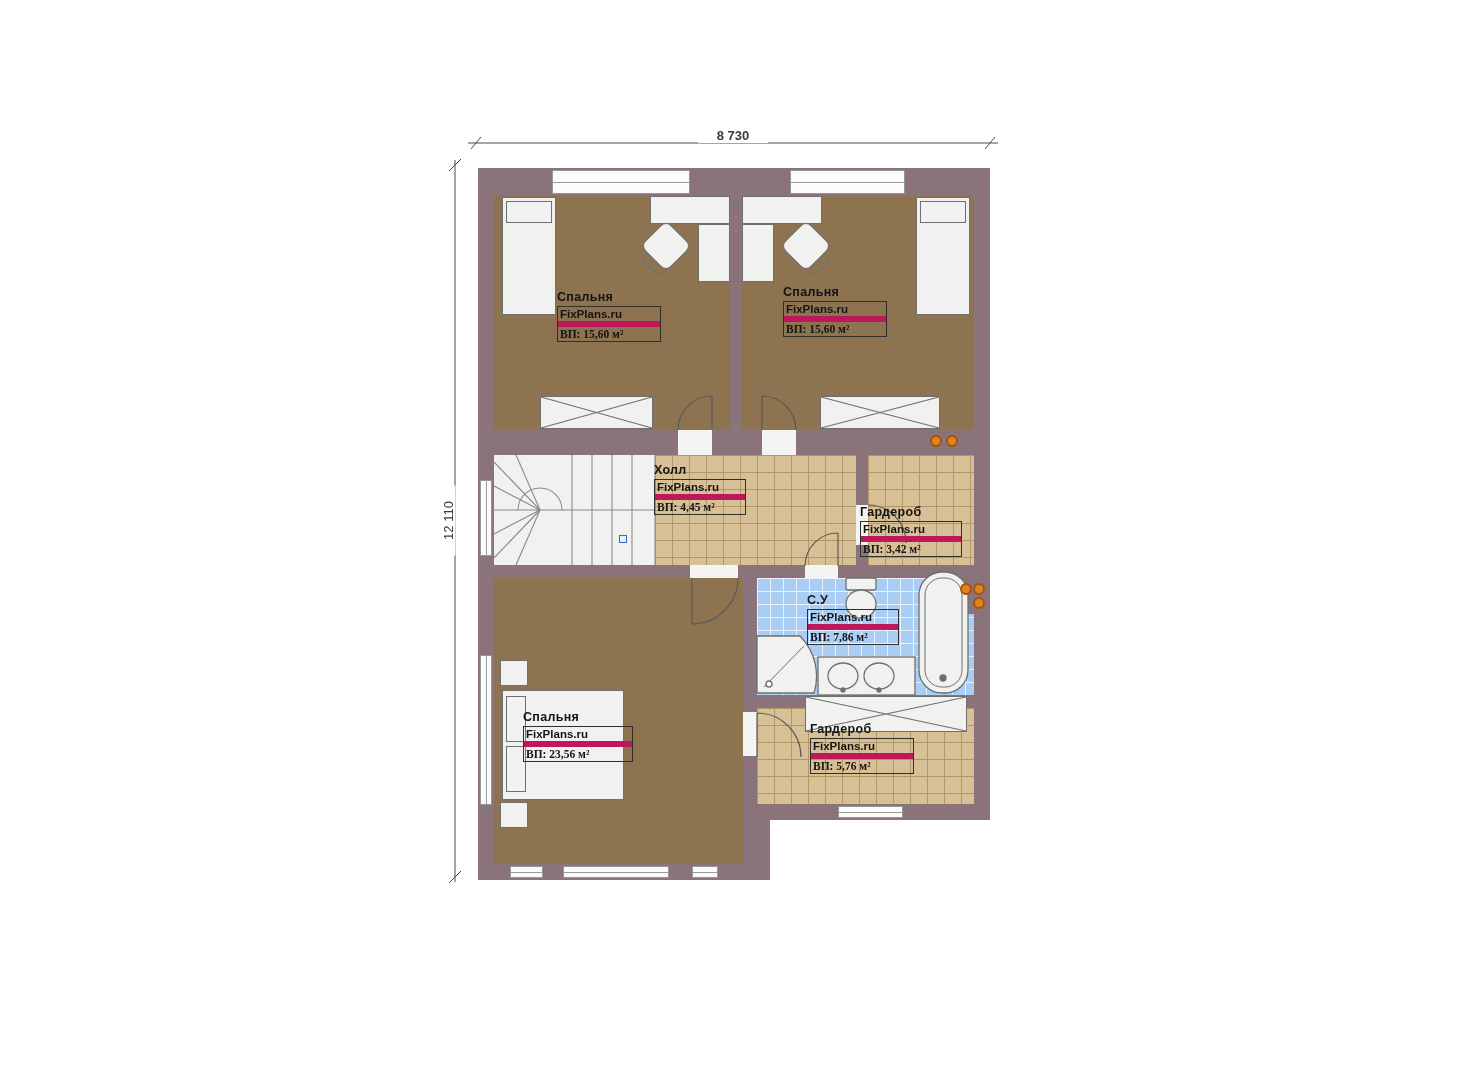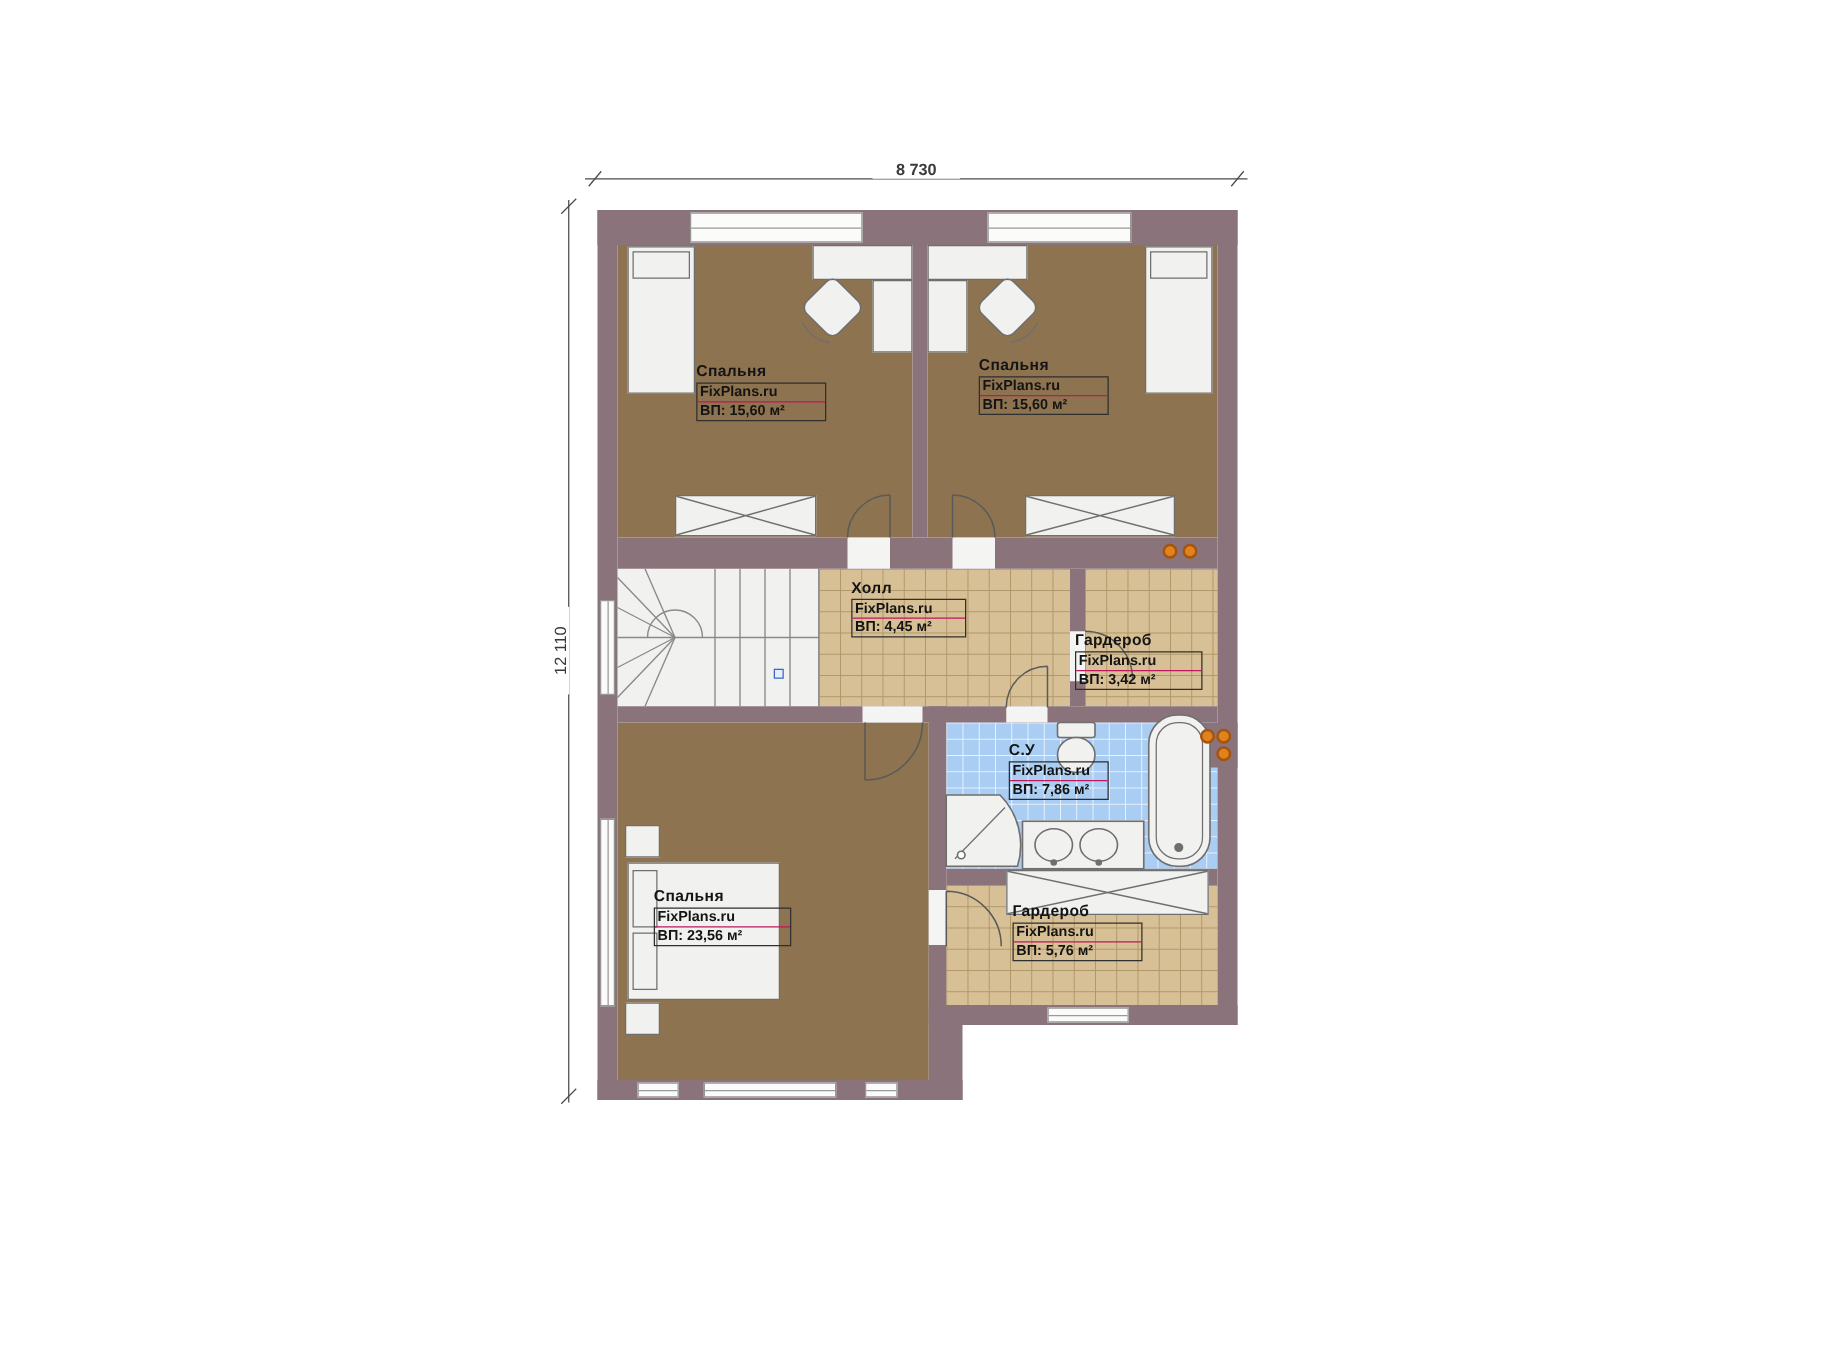--- a/index.html
+++ b/index.html
@@ -28,21 +28,21 @@
         background-image:linear-gradient(#9a9a9a,#9a9a9a);background-size:100% 1px;
         background-position:center;background-repeat:no-repeat;}
   .winv{position:absolute;background:#fbfbfa;border:1px solid #979797;box-sizing:border-box;
         background-image:linear-gradient(90deg,#9a9a9a,#9a9a9a);background-size:1px 100%;
         background-position:center;background-repeat:no-repeat;}
   .opening{position:absolute;background:#f4f4f2;box-sizing:border-box;}
   .rlabel{position:absolute;color:#141414;z-index:30;}
   .rname{font-size:12.5px;font-weight:bold;letter-spacing:.3px;}
   .rbox{border:1px solid #2f2f2f;margin-top:2px;background:transparent;}
   .rbox>div{font-size:11.5px;font-weight:bold;padding:1px 2px;}
-  .rbox>div+div{border-top:1px solid #be185d;}
+  .rbox>div+div{border-top:6px solid #be185d;font-family:Liberation Serif, serif;}
   .dot{position:absolute;width:12px;height:12px;border-radius:50%;
        background:var(--radiator);border:2px solid #a4540f;box-sizing:border-box;z-index:25;}
   .dim{position:absolute;color:var(--dimension);font-size:13px;text-align:center;background:#fff;z-index:40;}
   svg.overlay{position:absolute;left:0;top:0;z-index:20;pointer-events:none;}
   .marker{position:absolute;width:8px;height:8px;background:#e8eefc;border:1px solid var(--marker-blue);
           box-sizing:border-box;z-index:22;}
 </style>
 </head>
 <body>
 
@@ -194,37 +194,37 @@
   </div>
 
   <div class="rlabel" style="left:783px;top:285px;width:104px;">
     <div class="rname">Спальня</div>
     <div class="rbox">
       <div>FixPlans.ru</div>
       <div>ВП: 15,60 м²</div>
     </div>
   </div>
 
-  <div class="rlabel" style="left:681px;top:463px;width:92px;">
+  <div class="rlabel" style="left:654px;top:463px;width:92px;">
     <div class="rname">Холл</div>
     <div class="rbox">
       <div>FixPlans.ru</div>
       <div>ВП: 4,45 м²</div>
     </div>
   </div>
 
   <div class="rlabel" style="left:860px;top:505px;width:102px;">
     <div class="rname">Гардероб</div>
     <div class="rbox">
       <div>FixPlans.ru</div>
       <div>ВП: 3,42 м²</div>
     </div>
   </div>
 
-  <div class="rlabel" style="left:807px;top:593px;width:80px;">
+  <div class="rlabel" style="left:807px;top:593px;width:92px;">
     <div class="rname">С.У</div>
     <div class="rbox">
       <div>FixPlans.ru</div>
       <div>ВП: 7,86 м²</div>
     </div>
   </div>
 
   <div class="rlabel" style="left:523px;top:710px;width:110px;">
     <div class="rname">Спальня</div>
     <div class="rbox">

